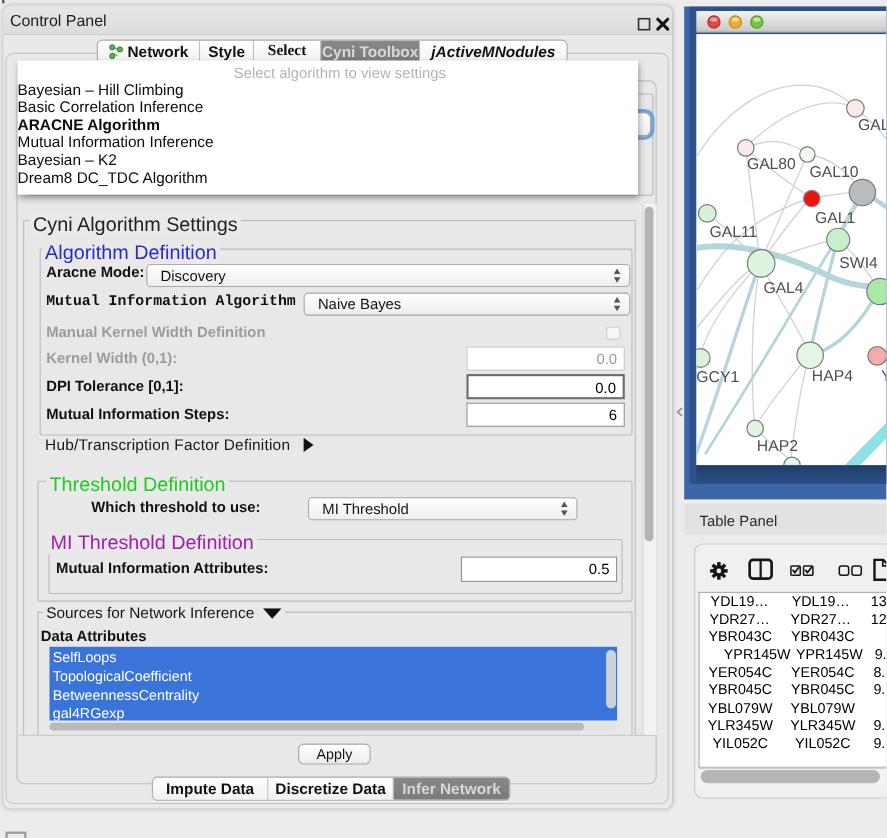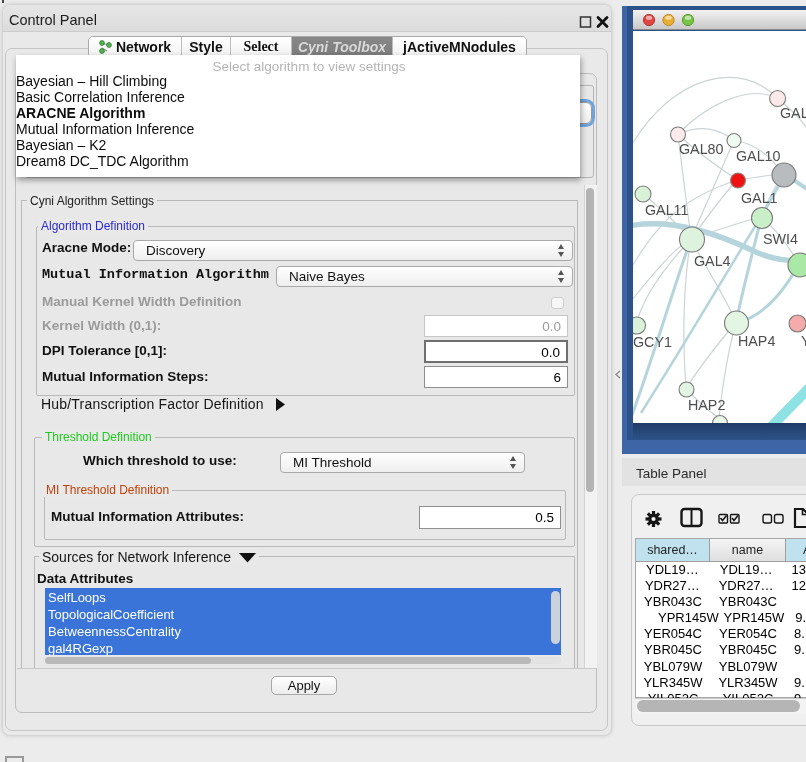--- a/index.html
+++ b/index.html
@@ -1,21 +1,21 @@
 <!DOCTYPE html>
 <html><head>
 <meta charset="utf-8">
 <style>
   * { margin:0; padding:0; box-sizing:border-box; }
   html,body { width:806px; height:762px; background:#ececec; font-family:"Liberation Sans", sans-serif; }
   #page { position:relative; width:806px; height:762px; overflow:hidden; background:#ececec; }
   .abs { position:absolute; }
   .seg { display:flex; align-items:center; justify-content:center; font-size:14px; font-weight:700; color:#111; background:linear-gradient(#ffffff,#f1f1f1); border-right:1px solid #bcbcbc; }
   .seg.sel { background:linear-gradient(#888888,#7b7b7b); color:#d9d9d9; }
-  .grouplbl { position:absolute; font-size:12px; background:#e9e9e9; padding:0 3px; }
+  .grouplbl { position:absolute; font-size:18px; background:#e9e9e9; padding:0 3px; }
   .fld { position:absolute; background:#ffffff; font-size:13.5px; text-align:right; padding:3px 6px 0 0; }
   .combo { position:absolute; border:1px solid #a9a9a9; border-radius:4px; background:linear-gradient(#ffffff,#eeeeee); font-size:13.5px; color:#111; }
   .combo .txt { position:absolute; left:12px; top:1.5px; }
   .arrows { position:absolute; right:7px; top:2px; width:8px; height:15px; }
   .blbl { position:absolute; font-size:13.5px; font-weight:700; color:#111; }
 </style>
 </head>
 <body>
 <div id="page">
 
@@ -91,21 +91,21 @@
     <div class="blbl" style="left:80px; top:448px;">Which threshold to use:</div>
     <div class="combo" style="left:277px; top:447px; width:245px; height:21px;">
         <span class="txt">MI Threshold</span>
       <svg class="arrows" viewBox="0 0 8 15">
           <path d="M4 1 L7 6 L1 6 Z" fill="#555"></path>
           <path d="M4 14 L7 9 L1 9 Z" fill="#555"></path>
         </svg>
     </div>
 
     <div class="abs" style="left:41px; top:485px; width:522px; height:50px; border:1px solid #b9b9b9; border-radius:2px;"></div>
-    <div class="grouplbl" style="left:40px; top:478px; color:#c2410c;">MI Threshold Definition</div>
+    <div class="grouplbl" style="left:40px; top:478px; color:#a21caf;">MI Threshold Definition</div>
 
     <div class="blbl" style="left:48px; top:504px;">Mutual Information Attributes:</div>
     <div class="fld" style="left:416px; top:501px; width:142px; height:23px; border:1px solid #8f8f8f; color:#000;">0.5</div>
 
     <div class="abs" style="left:31px; top:551px; width:541px; height:112px; border:1px solid #b9b9b9; border-bottom:none;"></div>
     <div class="abs" style="left:36px; top:544px; font-size:14px; color:#161616; background:#e9e9e9; padding:0 3px; white-space:nowrap;">Sources for Network Inference
       <svg width="17" height="10" viewBox="0 0 17 10" style="margin-left:4px; vertical-align:-1px;">
           <path d="M0 0 L17 0 L8.5 9.5 Z" fill="#111"></path>
         </svg>
     </div>
@@ -119,35 +119,40 @@
     <div class="abs" style="left:42px; top:652px; width:516px; height:7px; background:#e3e3e3; border-radius:4px;"></div>
     <div class="abs" style="left:42px; top:652px; width:486px; height:7px; background:#b9b9b9; border-radius:4px;"></div>
 
     <div class="abs" style="left:14px; top:663px; width:579px; height:0; border-top:1px solid #c9c9c9;"></div>
 
     <div class="abs" style="left:581px; top:180px; width:13px; height:483px; background:#f2f2f2; border-left:1px solid #d4d4d4;"></div>
     <div class="abs" style="left:583px; top:183px; width:8px; height:304px; background:#b3b3b3; border-radius:4px;"></div>
 
     <div class="abs" style="left:268px; top:671px; width:66px; height:19px; border:1px solid #a8a8a8; border-radius:5px; background:linear-gradient(#ffffff,#ececec); font-size:13px; text-align:center; padding-top:1px; color:#111;">Apply</div>
 
+    <div class="abs" style="left:135px; top:701px; height:22px; display:flex; border:1px solid #a9a9a9; border-radius:5px; overflow:hidden; box-shadow:0 1px 0 rgba(255,255,255,0.6);">
+      <div class="seg" style="width:105px;">Impute Data</div>
+      <div class="seg" style="width:114px;">Discretize Data</div>
+      <div class="seg sel" style="width:105px; border-right:none;">Infer Network</div>
+    </div>
   </div>
 
   <div class="abs" style="left:88px; top:36px; height:22px; display:flex; border:1px solid #a9a9a9; border-radius:5px; overflow:hidden;">
     <div class="seg" style="width:93px;">
       <svg width="13" height="14" viewBox="0 0 13 14" style="margin-right:4px;">
         <path d="M3 3 L9 5 M3 8 L8 11" stroke="#9a9a9a" stroke-width="1.2"></path>
         <circle cx="3" cy="3" r="2.4" fill="#53b552" stroke="#2c7a2c" stroke-width="0.8"></circle>
         <circle cx="10" cy="5" r="2.4" fill="#53b552" stroke="#2c7a2c" stroke-width="0.8"></circle>
         <circle cx="3" cy="11" r="2.4" fill="#53b552" stroke="#2c7a2c" stroke-width="0.8"></circle>
       </svg>
       Network</div>
     <div class="seg" style="width:49px;">Style</div>
     <div class="seg" style="width:61px;font-family:Liberation Serif, serif;">Select</div>
-    <div class="seg sel" style="width:101px;font-style:italic;">Cyni Toolbox</div>
-    <div class="seg" style="width:133px; border-right:none;">jActiveMNodules</div>
+    <div class="seg sel" style="width:90px;">Cyni Toolbox</div>
+    <div class="seg" style="width:133px; border-right:none;font-style:italic;">jActiveMNodules</div>
   </div>
 
   <div class="abs" style="left:622px; top:6px; width:184px; height:448px; background:#3e65a5;"></div>
 
   <div class="abs" style="left:627px; top:6px; width:179px; height:434px; background:#2d5289;"></div>
 
   <div class="abs" style="left:633px; top:10px; width:173px; height:20px; background:linear-gradient(#f2f2f2,#c8c8c8); border-bottom:1px solid #8a8a8a;"></div>
   <svg class="abs" style="left:641px; top:13px;" width="56" height="14" viewBox="0 0 56 14">
     <circle cx="8" cy="7" r="5.6" fill="#df4744" stroke="#b13330" stroke-width="1"></circle>
     <circle cx="27.5" cy="7" r="5.6" fill="#e9af34" stroke="#b98a1f" stroke-width="1"></circle>
@@ -261,25 +266,20 @@
       <path d="M87 12 l2 2.5 l4 -5" stroke-width="1.6"></path>
       <rect x="118" y="8.5" width="8.5" height="8.5" rx="2" stroke-width="1.4"></rect>
       <rect x="129.5" y="8.5" width="8.5" height="8.5" rx="2" stroke-width="1.4"></rect>
     </g>
 
     <path d="M150 3 h8 l5 5 v13 h-13 z" fill="none" stroke="#161616" stroke-width="2.2"></path>
       <path d="M157.5 3.5 v5 h5" fill="none" stroke="#161616" stroke-width="1.6"></path>
   </svg>
 
   <div class="abs" style="left:635px; top:538px; width:171px; height:160px; background:#fff; border:1px solid #a8a8a8; border-right:none; font-size:13px;">
-    <div style="display:flex; height:23px; border-bottom:1px solid #9e9e9e; text-align:center; line-height:22px; font-size:12.5px; color:#222;">
-      <div style="width:74px; background:#c0e2ee; border-right:1px solid #9e9e9e;">shared…</div>
-      <div style="width:76px; background:linear-gradient(#f4f4f4,#dfdfdf); border-right:1px solid #9e9e9e;">name</div>
-      <div style="flex:1; background:#c0e2ee; text-align:left; padding-left:17px; overflow:hidden;">A</div>
-    </div>
     <div style="line-height:16.1px; color:#000;">
       <div style="display:flex;">
           <div style="width:74px; text-align:center;">YDL19…</div>
           <div style="width:76px; text-align:center;">YDL19…</div>
           <div style="flex:1; padding-left:8px;">13</div>
         </div>
       <div style="display:flex;">
           <div style="width:74px; text-align:center;">YDR27…</div>
           <div style="width:76px; text-align:center;">YDR27…</div>
           <div style="flex:1; padding-left:8px;">12</div>

